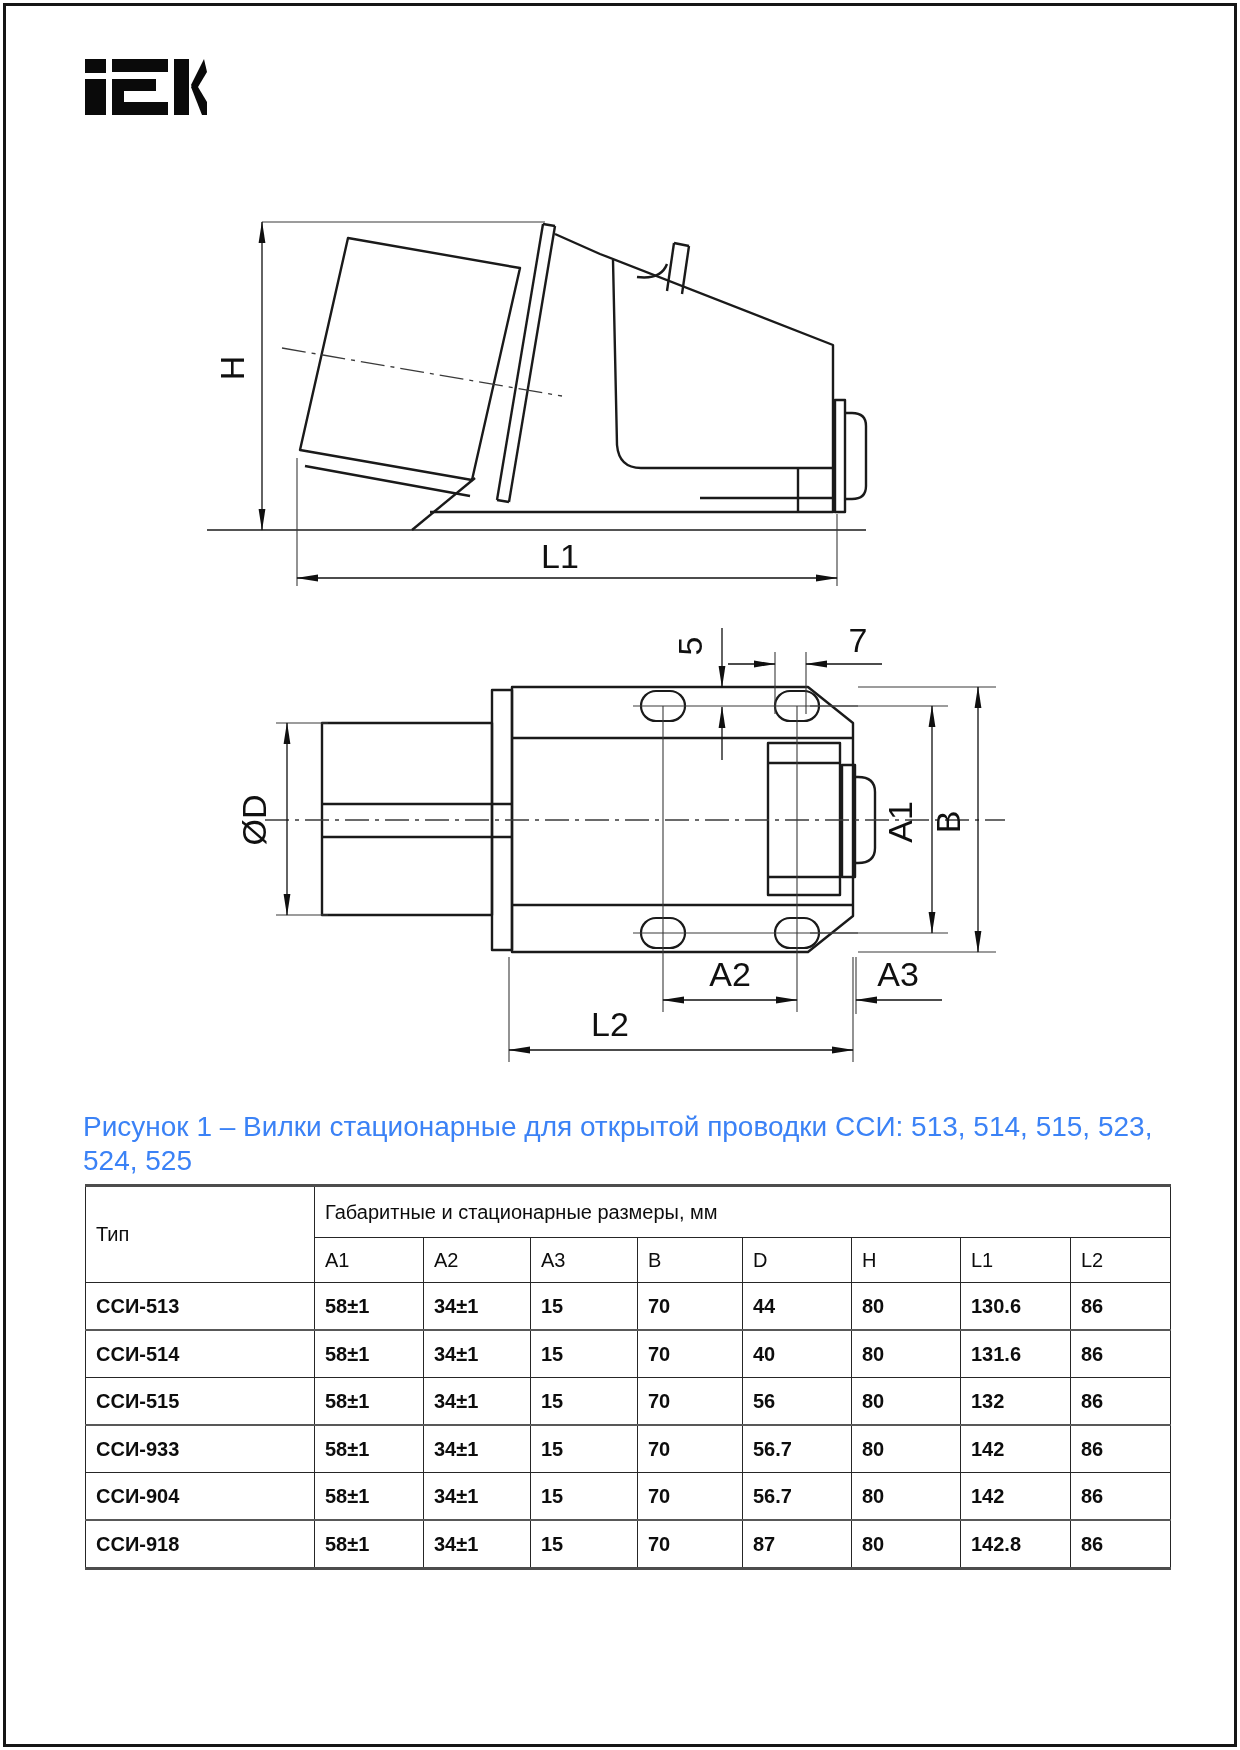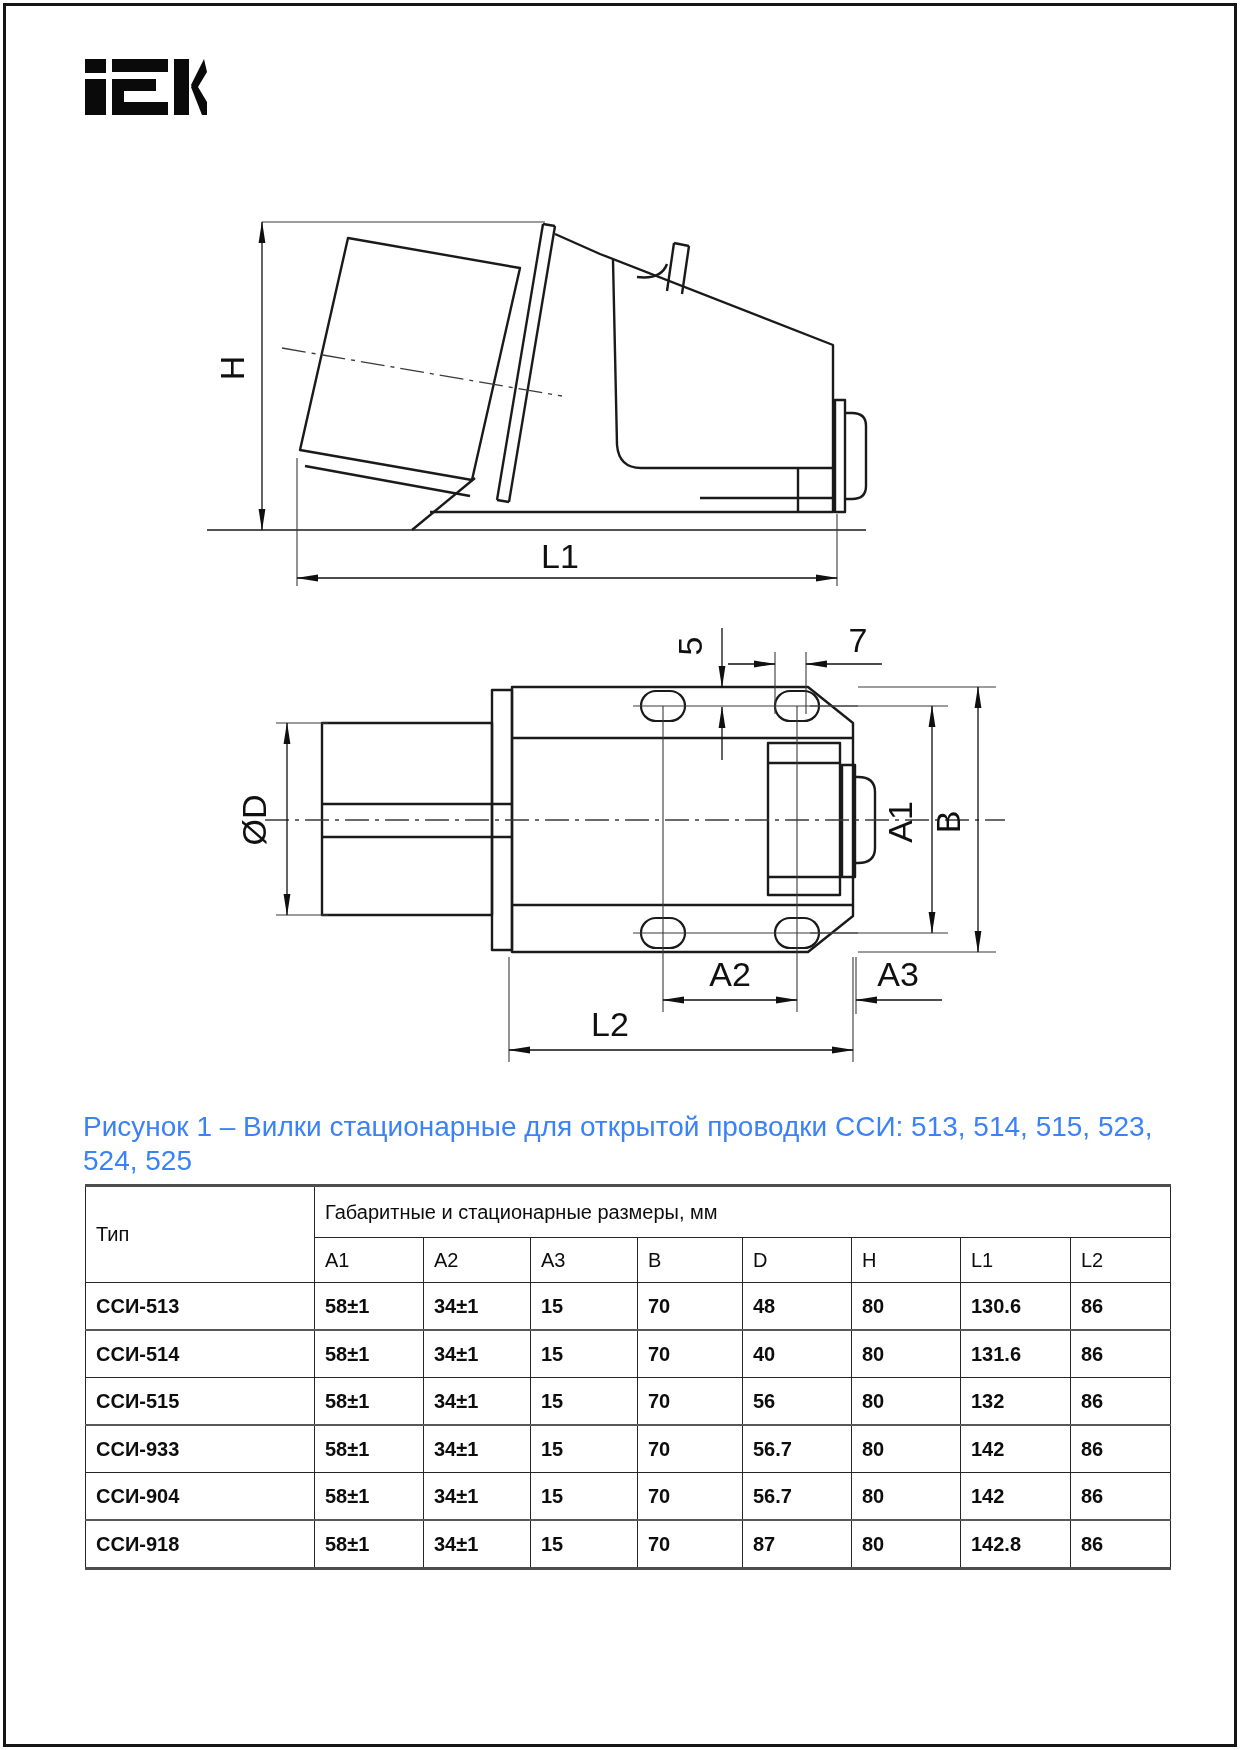--- a/index.html
+++ b/index.html
@@ -179,21 +179,21 @@
       <th>H</th>
       <th>L1</th>
       <th>L2</th>
     </tr>
     <tr class="drow">
       <td>ССИ-513</td>
       <td>58±1</td>
       <td>34±1</td>
       <td>15</td>
       <td>70</td>
-      <td>48</td>
+      <td>44</td>
       <td>80</td>
       <td>130.6</td>
       <td>86</td>
     </tr>
     <tr class="drow thick">
       <td>ССИ-514</td>
       <td>58±1</td>
       <td>34±1</td>
       <td>15</td>
       <td>70</td>

